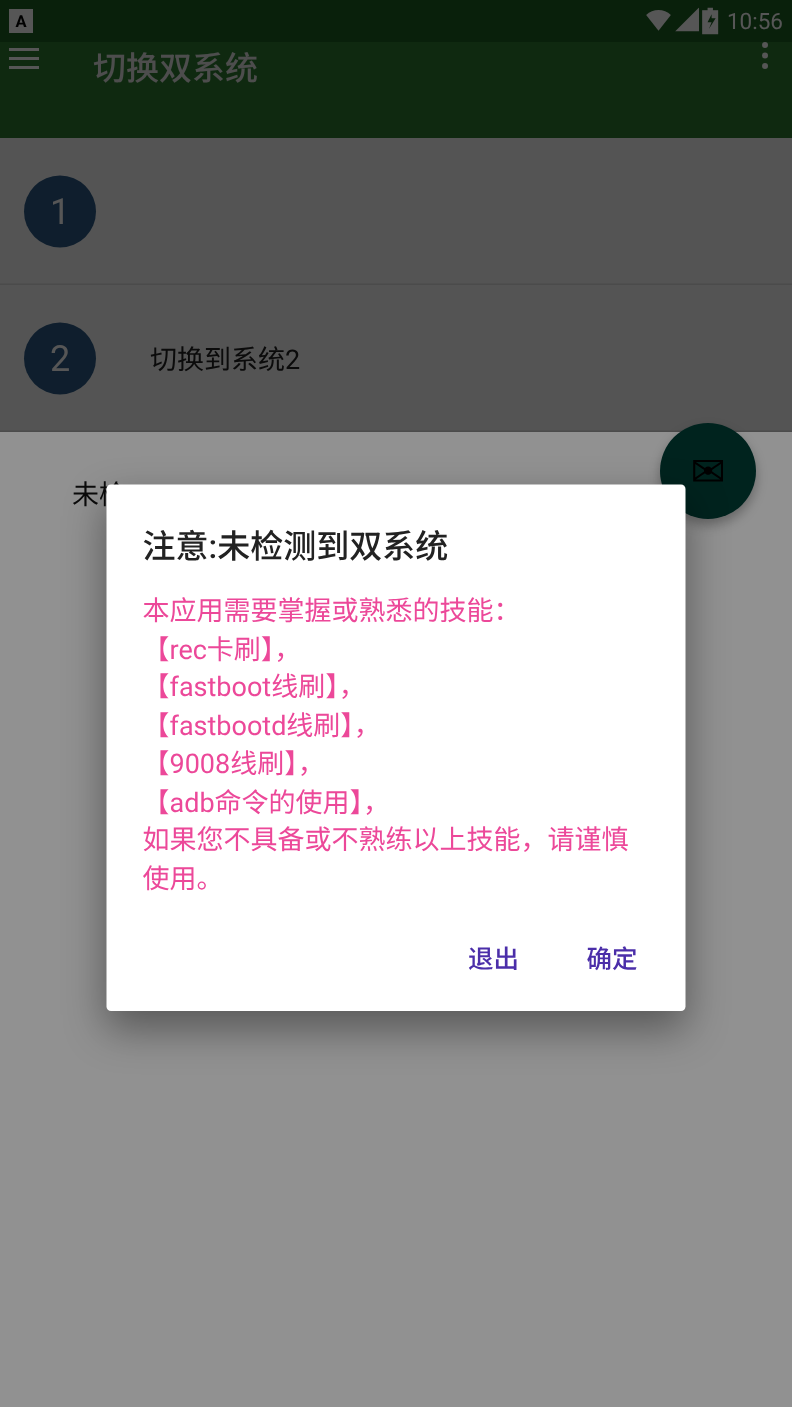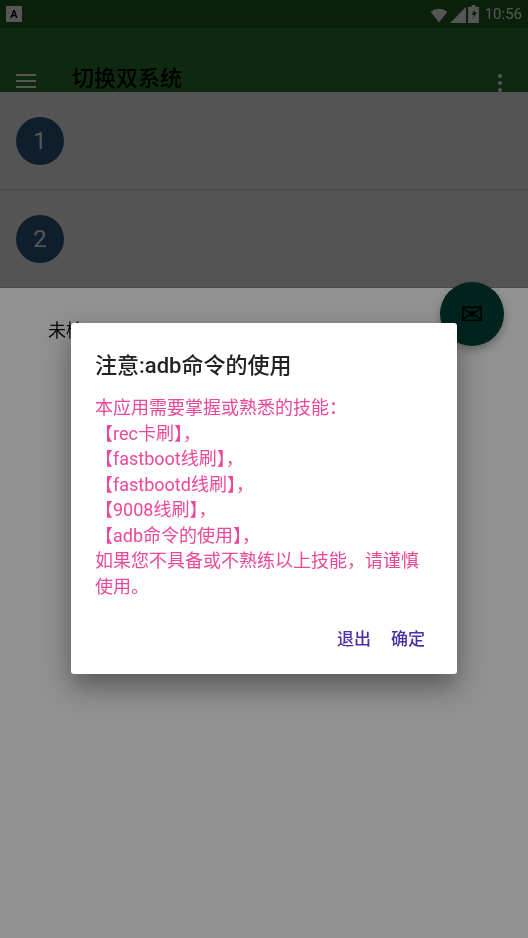--- a/index.html
+++ b/index.html
@@ -1,35 +1,35 @@
 <!DOCTYPE html>
 <html><head>
   <meta charset="utf-8">
   <style>
     *{margin:0;padding:0;box-sizing:border-box;font-family:Roboto,"Noto Sans CJK SC",sans-serif}
     body{width:528px;height:938px;background:#fafafa;position:relative;overflow:hidden}
     .status-bar{height:28px;background:#1b5e20;display:flex;align-items:center;justify-content:space-between;padding:0 6px;color:#fff;font-size:14px}
     .status-bar .left{display:flex;align-items:center}
-    .status-bar .right{display:flex;align-items:flex-end;gap:2px}
+    .status-bar .right{display:flex;align-items:flex-start;gap:2px}
     .a-icon{width:16px;height:16px;background:#fff;color:#000;font-size:11px;font-weight:bold;display:flex;align-items:center;justify-content:center}
-    .toolbar{height:64px;background:#2e7d32;display:flex;align-items:flex-end;padding:0 16px;color:#000000}
+    .toolbar{height:64px;background:#2e7d32;display:flex;align-items:flex-start;padding:0 6px;color:#e5e5e5}
     .hamburger{width:24px;margin-right:32px}
     .hamburger .bar{width:20px;height:2px;background:#fff;margin:4px 0}
     .toolbar-title{font-size:22px;font-weight:500;flex:1}
     .more-dots{display:flex;flex-direction:column;gap:3px;align-items:center;width:24px}
     .more-dots span{width:4px;height:4px;border-radius:50%;background:#fff}
     .list-item{height:98px;border-bottom:1px solid #e0e0e0;display:flex;align-items:center;padding:0 16px;background:#fafafa}
     .avatar{width:48px;height:48px;border-radius:50%;background:#2c5b87;color:#fff;display:flex;align-items:center;justify-content:center;font-size:24px;margin-right:36px}
     .item-label{font-size:18px;color:#222}
     .status-line{padding:28px 48px;font-size:18px;color:#222}
     .overlay{position:absolute;inset:0;background:rgba(0,0,0,0.42)}
     .dialog{position:absolute;left:71px;top:323px;width:386px;background:#fff;border-radius:3px;box-shadow:0 12px 28px rgba(0,0,0,0.4);padding:24px 24px 10px}
     .dialog-title{font-size:22px;font-weight:500;color:#222;margin-bottom:16px}
     .dialog-body{font-size:18px;color:#ec4899;line-height:1.42;margin-bottom:20px}
-    .dialog-actions{display:flex;justify-content:flex-end;gap:12px;padding-right:4px;padding-bottom:8px}
+    .dialog-actions{display:flex;justify-content:flex-end;gap:37px;padding-right:4px;padding-bottom:8px}
     .dialog-btn{background:none;border:none;color:#4b2ea9;font-size:17px;font-weight:500;cursor:pointer;padding:6px 4px}
     .fab{position:absolute;right:24px;bottom:24px;width:64px;height:64px;border-radius:50%;background:#00695c;display:flex;align-items:center;justify-content:center;box-shadow:0 4px 8px rgba(0,0,0,0.3)}
     .envelope{font-size:28px;color:#000}
     .dimmable{filter:brightness(0.58)}
   </style>
 </head>
 <body>
 
 <div class="dimmable">
   <div class="status-bar">
@@ -64,33 +64,34 @@
         <span></span>
         <span></span>
       </div>
   </div>
 
   <div class="list-item">
     <div class="avatar">1</div>
   </div>
   <div class="list-item">
     <div class="avatar">2</div>
+    <div class="item-label">切换到系统2</div>
   </div>
 
   <div class="status-line">未检</div>
 
   <div class="fab">
     <span class="envelope">✉</span>
   </div>
 </div>
 
 <div class="overlay"></div>
 
 <div class="dialog">
-  <div class="dialog-title">注意:adb命令的使用</div>
+  <div class="dialog-title">注意:未检测到双系统</div>
   <div class="dialog-body" style="white-space:pre-line">本应用需要掌握或熟悉的技能：
 【rec卡刷】，
 【fastboot线刷】，
 【fastbootd线刷】，
 【9008线刷】，
 【adb命令的使用】，
 如果您不具备或不熟练以上技能，请谨慎使用。</div>
   <div class="dialog-actions">
     <button class="dialog-btn">退出</button>
     <button class="dialog-btn">确定</button>

